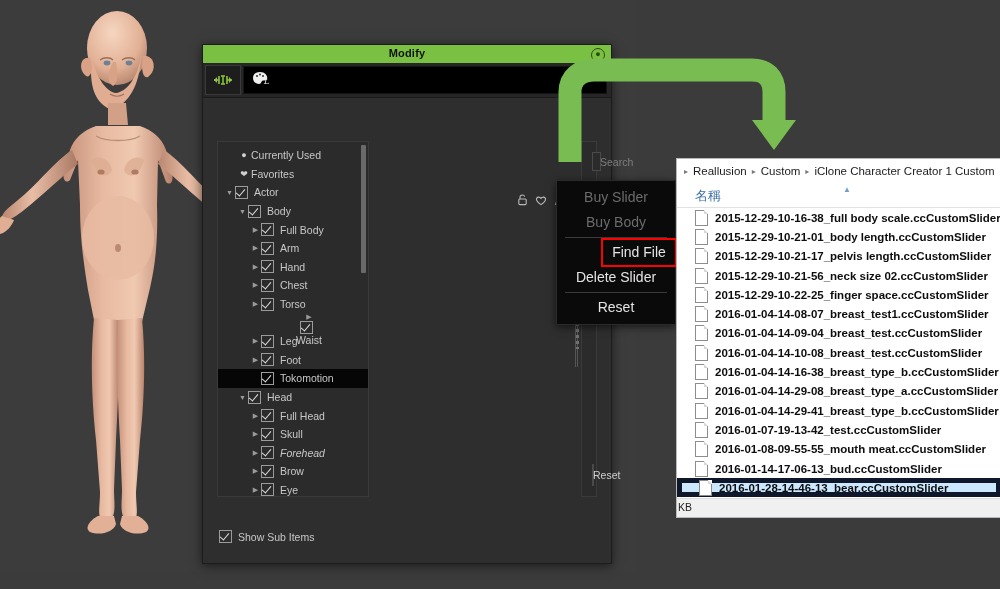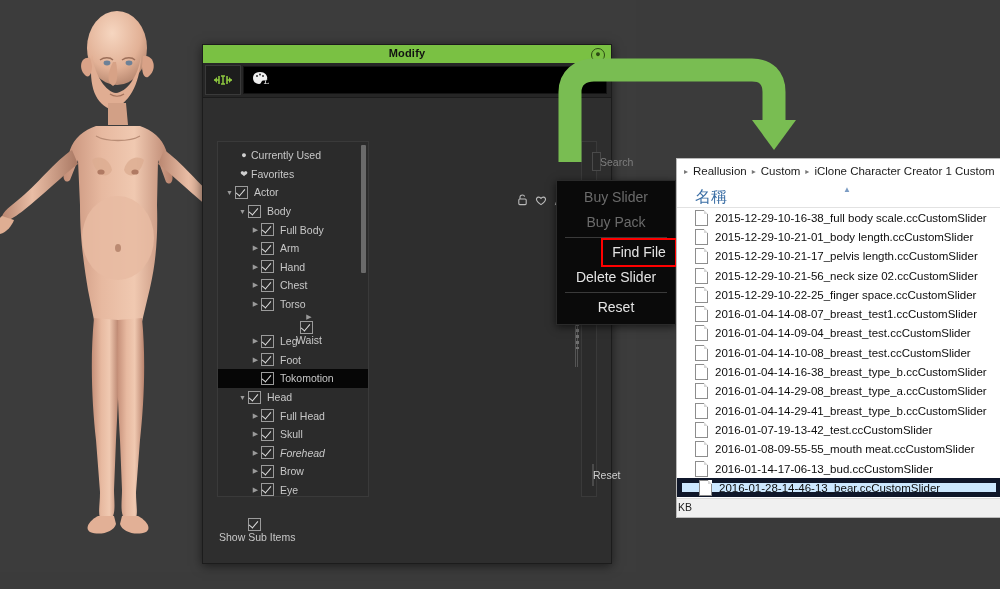--- a/index.html
+++ b/index.html
@@ -49,40 +49,40 @@
   .sl-icons{position:absolute;right:4px;top:2px;display:flex;gap:7px;align-items:center;}
   .sl-icons svg{display:block;}
   .gearwrap{position:relative;padding:2px;}
   .gearwrap.hl{outline:2px solid #ff0000;}
   #track{position:absolute;left:8px;top:40px;width:110px;height:2px;background:#8a8a8a;}
   #knob{position:absolute;left:110px;top:34px;width:13px;height:13px;border-radius:50%;background:#c9c9c9;}
   #valbox{position:absolute;left:129px;top:30px;width:56px;height:20px;border:1px solid #4a4a4a;color:#cfcfcf;font-size:10.5px;line-height:20px;padding-left:7px;box-sizing:border-box;}
 
   #resetbtn{position:absolute;left:10px;right:10px;bottom:10px;height:20px;border:1px solid #4a4a4a;background:#333;color:#cfcfcf;font-size:10.5px;line-height:20px;text-align:center;}
 
-  #subitems{position:absolute;left:16px;bottom:20px;display:flex;align-items:center;font-size:10.5px;color:#c8c8c8;flex-direction:column;}
+  #subitems{position:absolute;left:16px;bottom:20px;display:flex;align-items:center;font-size:10.5px;color:#c8c8c8;}
 
   
   #ctxmenu{position:absolute;left:556px;top:180px;width:118px;background:#0a0a0a;border:1px solid #2a2a2a;padding:4px 0;box-shadow:0 2px 8px rgba(0,0,0,.6);}
   .mi{height:25px;line-height:25px;text-align:center;font-size:14px;color:#e4e4e4;}
   .mi.dis{color:#6b6b6b;}
   .mi.hl{outline:2px solid #ff0000;margin-left:46px;}
   .msep{height:1px;background:#3a3a3a;margin:2px 8px;}
 
   
   #arrow{position:absolute;left:556px;top:58px;width:250px;height:110px;pointer-events:none;}
 
   
   #explorer{position:absolute;left:676px;top:158px;width:324px;height:358px;background:#ffffff;border:1px solid #b9b9b9;overflow:hidden;font-family:"Liberation Sans","DejaVu Sans",sans-serif;}
   #crumb{height:24px;display:flex;align-items:center;font-size:11.5px;color:#1b1b1b;padding-left:2px;background:#fff;}
   #crumb .chev{color:#777;font-size:8px;margin:0 5px;}
   #colhdr{height:24px;border-bottom:1px solid #e2e2e2;position:relative;background:#fff;}
-  #colhdr .h{position:absolute;left:18px;top:4px;font-size:16px;color:#3a6ea5;}
+  #colhdr .h{position:absolute;left:18px;top:4px;font-size:13px;color:#3a6ea5;}
   #colhdr .sort{position:absolute;left:166px;top:2px;color:#7b9cc4;font-size:8px;}
-  #files{position:absolute;left:0;right:0;top:49px;bottom:18px;overflow:hidden;}
+  #files{position:absolute;left:0;right:0;top:49px;bottom:18px;overflow:hidden;font-weight:bold;}
   .frow{height:19.3px;display:flex;align-items:center;padding-left:18px;font-size:11.5px;color:#0d0d0d;white-space:nowrap;}
   .frow.sel{background:#cce8ff;border:5px solid #0f172a;box-sizing:border-box;padding-left:17px;}
   .ficon{width:11px;height:14px;background:#fff;border:1px solid #8d8d8d;margin-right:7px;position:relative;flex:0 0 auto;}
   .ficon:after{content:"";position:absolute;right:-1px;top:-1px;width:0;height:0;border-left:4px solid #d8d8d8;border-top:4px solid #fff;}
   #statusbar{position:absolute;left:0;right:0;bottom:0;height:18px;background:#f0f0f0;border-top:1px solid #dcdcdc;}
   #statusbar .kb{position:absolute;left:1px;top:2px;font-size:10.5px;color:#222;}
 </style>
 </head>
 <body>
 
@@ -343,21 +343,21 @@
     <div id="subitems">
       <span class="cb on"></span>
       <span>Show Sub Items</span>
     </div>
 
   </div>
 </div>
 
 <div id="ctxmenu">
     <div class="mi dis">Buy Slider</div>
-    <div class="mi dis">Buy Pack</div>
+    <div class="mi dis">Buy Body</div>
     <div class="msep"></div>
     <div class="mi hl">Find File</div>
     <div class="mi">Delete Slider</div>
     <div class="msep"></div>
     <div class="mi">Reset</div>
   </div>
 
 <svg id="arrow" viewBox="0 0 250 110">
   <path d="M14 104 L14 34 C14 20 24 12 38 12 L196 12 C210 12 218 20 218 34 L218 66" stroke="#79bd52" stroke-width="23" fill="none" stroke-linecap="butt"></path>
   <path d="M196 62 L218 92 L240 62 Z" fill="#79bd52"></path>

